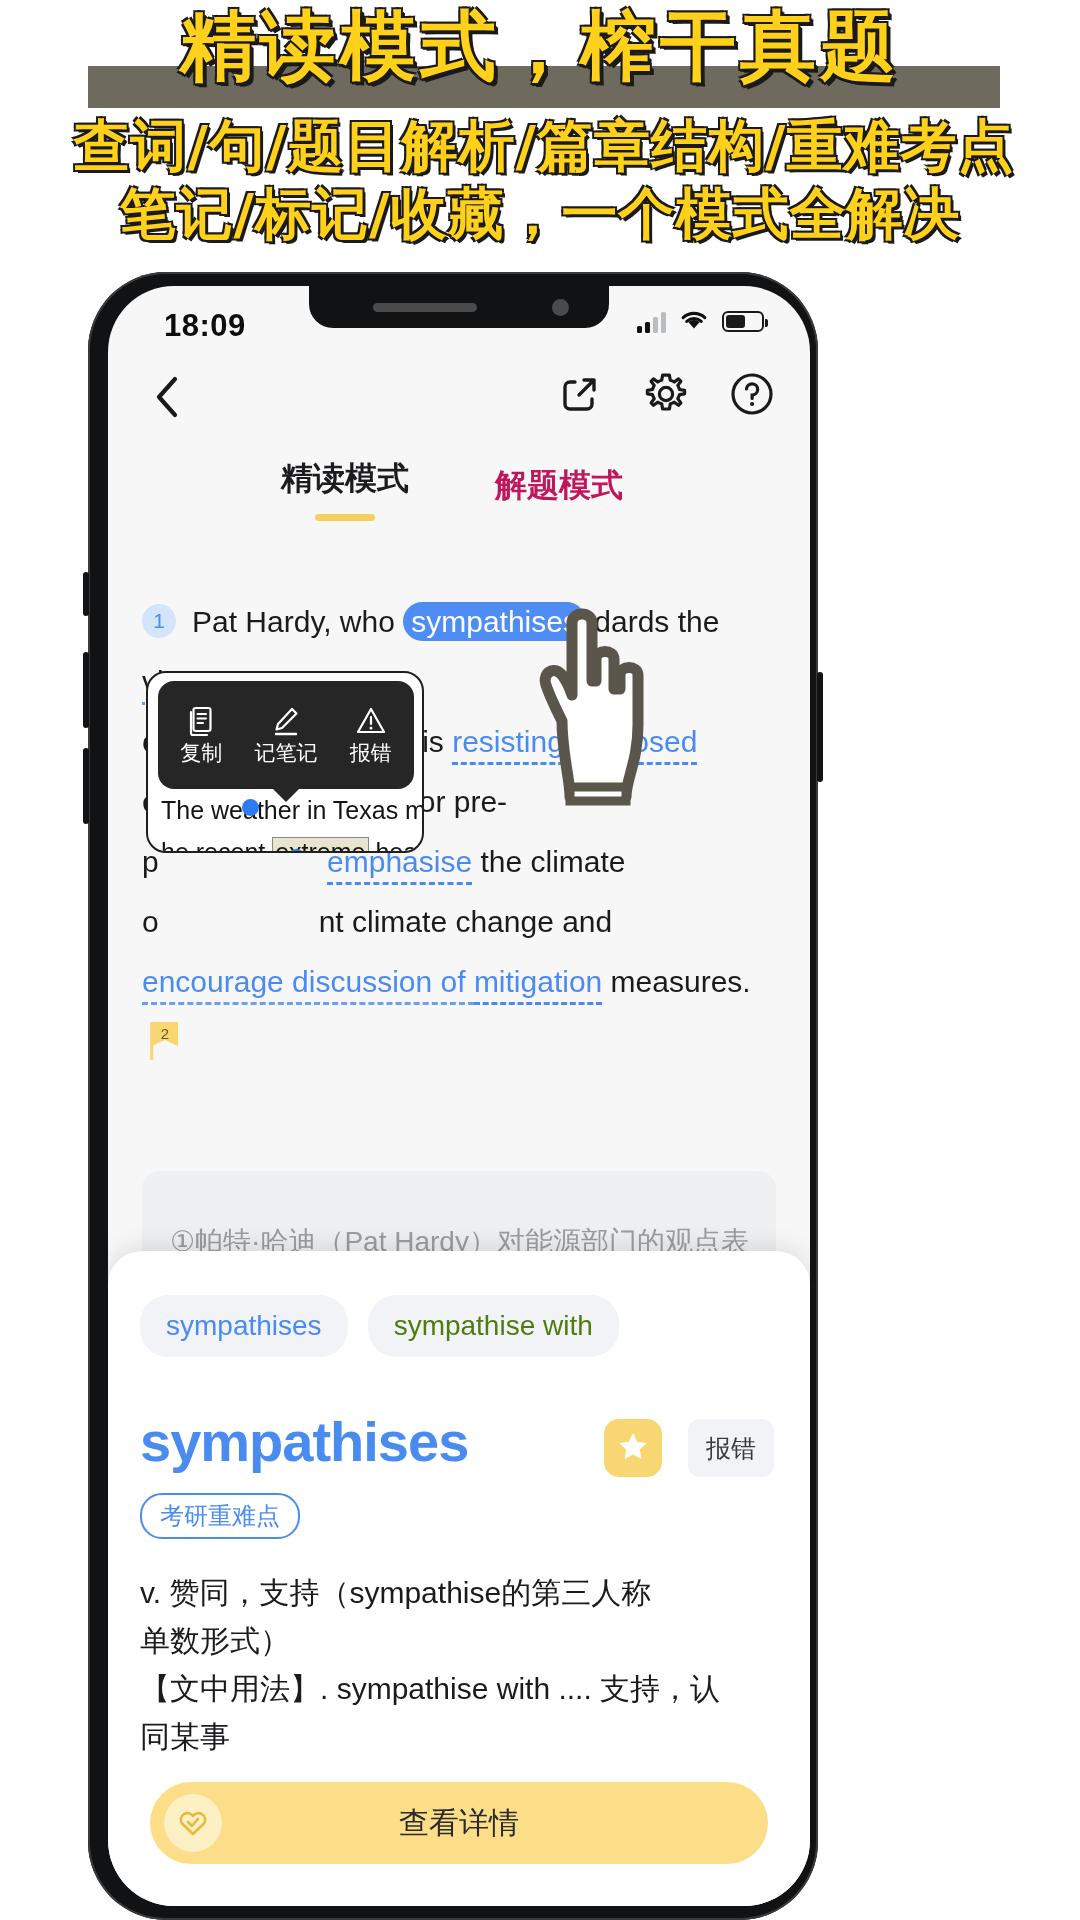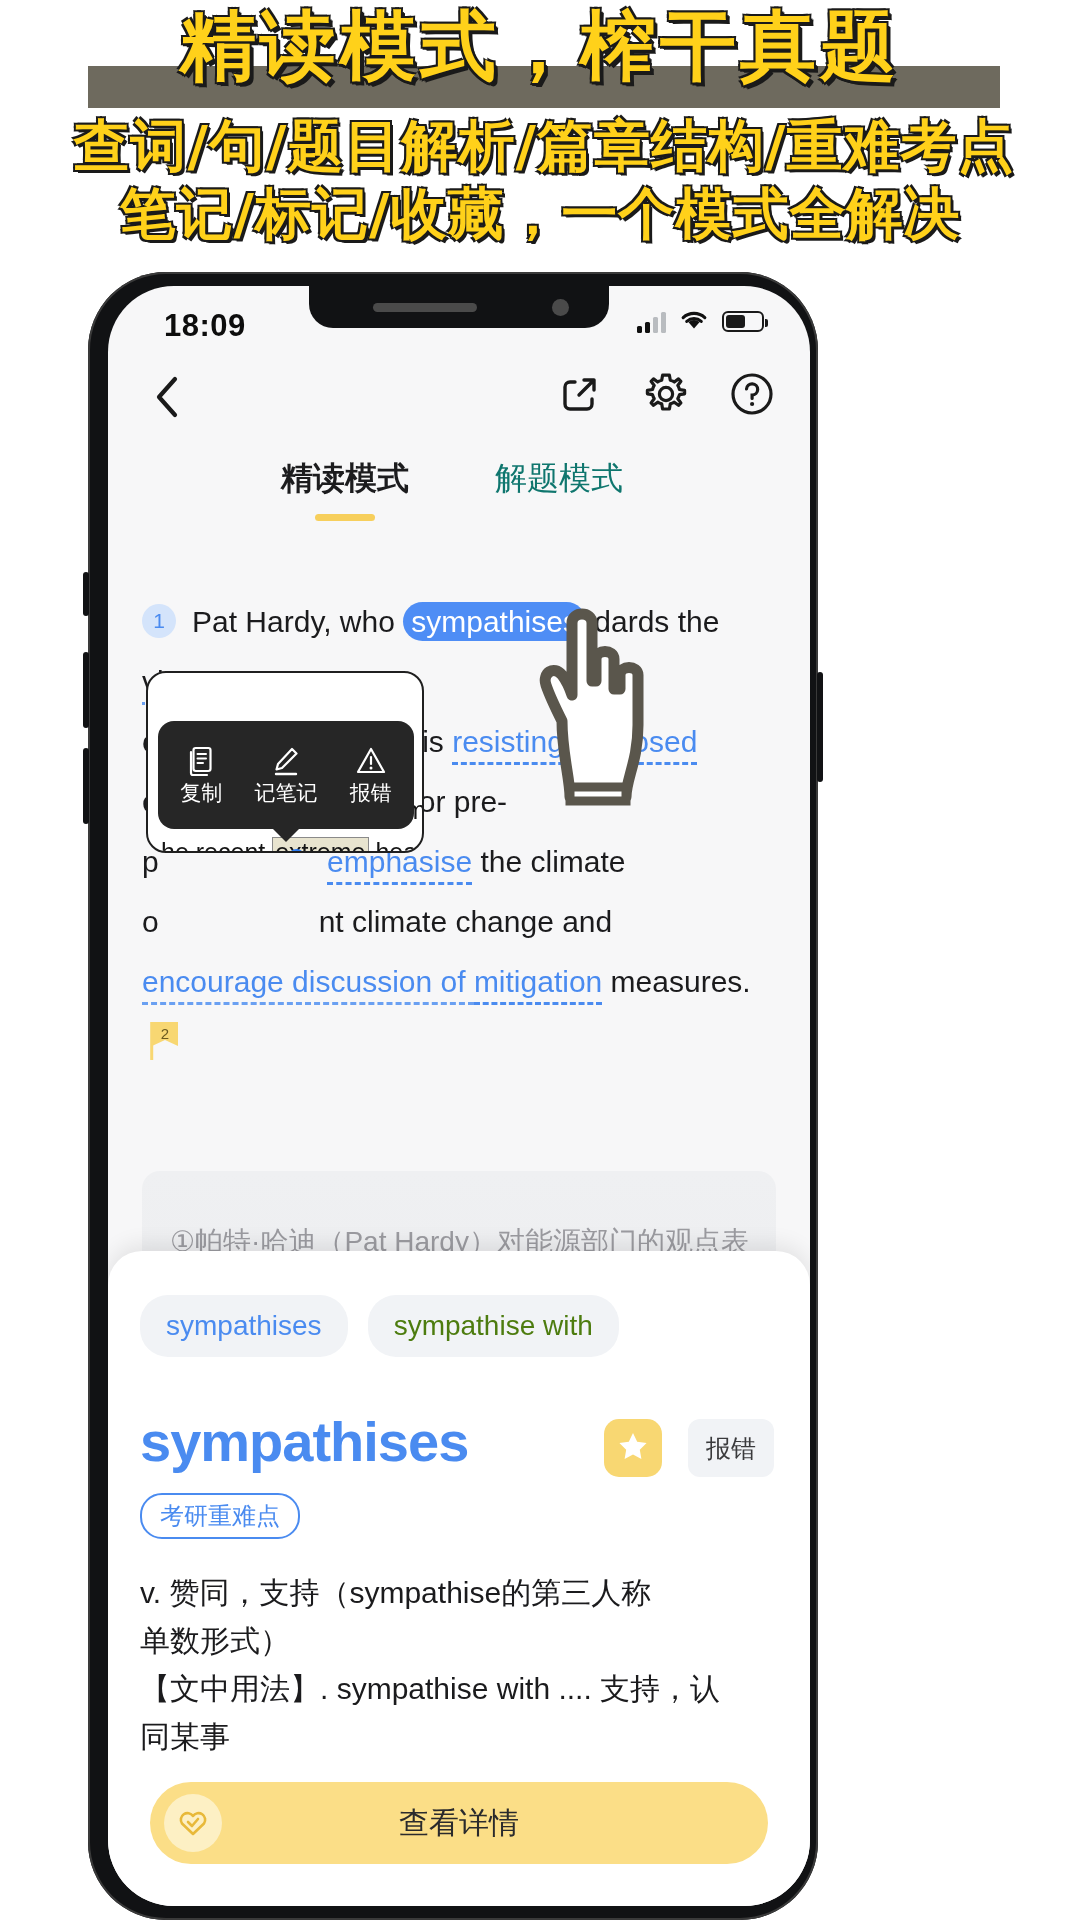--- a/index.html
+++ b/index.html
@@ -124,21 +124,21 @@
   .tabs {
     position:absolute; left:0; top:160px; width:702px; height:86px; z-index:22;
   }
   .tab {
     position:absolute; top:8px; text-align:center; cursor:pointer;
   }
   .tab-1 { left:142px; width:190px; }
   .tab-2 { left:356px; width:190px; }
   .tab-label { font-size:32px; line-height:48px; }
   .tab-1 .tab-label { color:#1c1c1e; font-weight:bold; }
-  .tab-2 .tab-label { color:#0f766e; font-weight:400; }
+  .tab-2 .tab-label { color:#be185d; font-weight:700;margin-top:7px; }
   .tab-underline {
     width:60px; height:7px; background:#F7CF5C; border-radius:4px;
     margin:12px auto 0;
   }
 
   
   .article {
     position:absolute; left:0; top:248px; width:702px;
     padding:58px 34px 0 34px;
     font-size:30px; line-height:60px; color:#1b1b1d;
@@ -164,21 +164,20 @@
     display:inline-block; width:34px; height:40px; position:relative;
     vertical-align:middle; margin-left:6px;
   }
 
   
   .ctx-menu {
     position:absolute; left:50px; top:395px; width:256px; height:108px;
     background:#262626; border-radius:16px; z-index:60;
     display:flex; align-items:center; justify-content:space-around;
     padding:16px 6px;
-    margin-top:40px;
   }
   .ctx-menu::after {
     content:""; position:absolute; left:50%; bottom:-13px;
     transform:translateX(-50%);
     border-left:13px solid transparent; border-right:13px solid transparent;
     border-top:13px solid #262626;
   }
   .ctx-item { text-align:center; color:#fff; cursor:pointer; }
   .ctx-ic { height:32px; display:flex; align-items:center; justify-content:center; margin-bottom:4px; }
   .ctx-lb { font-size:21px; line-height:24px; color:#fff; }

